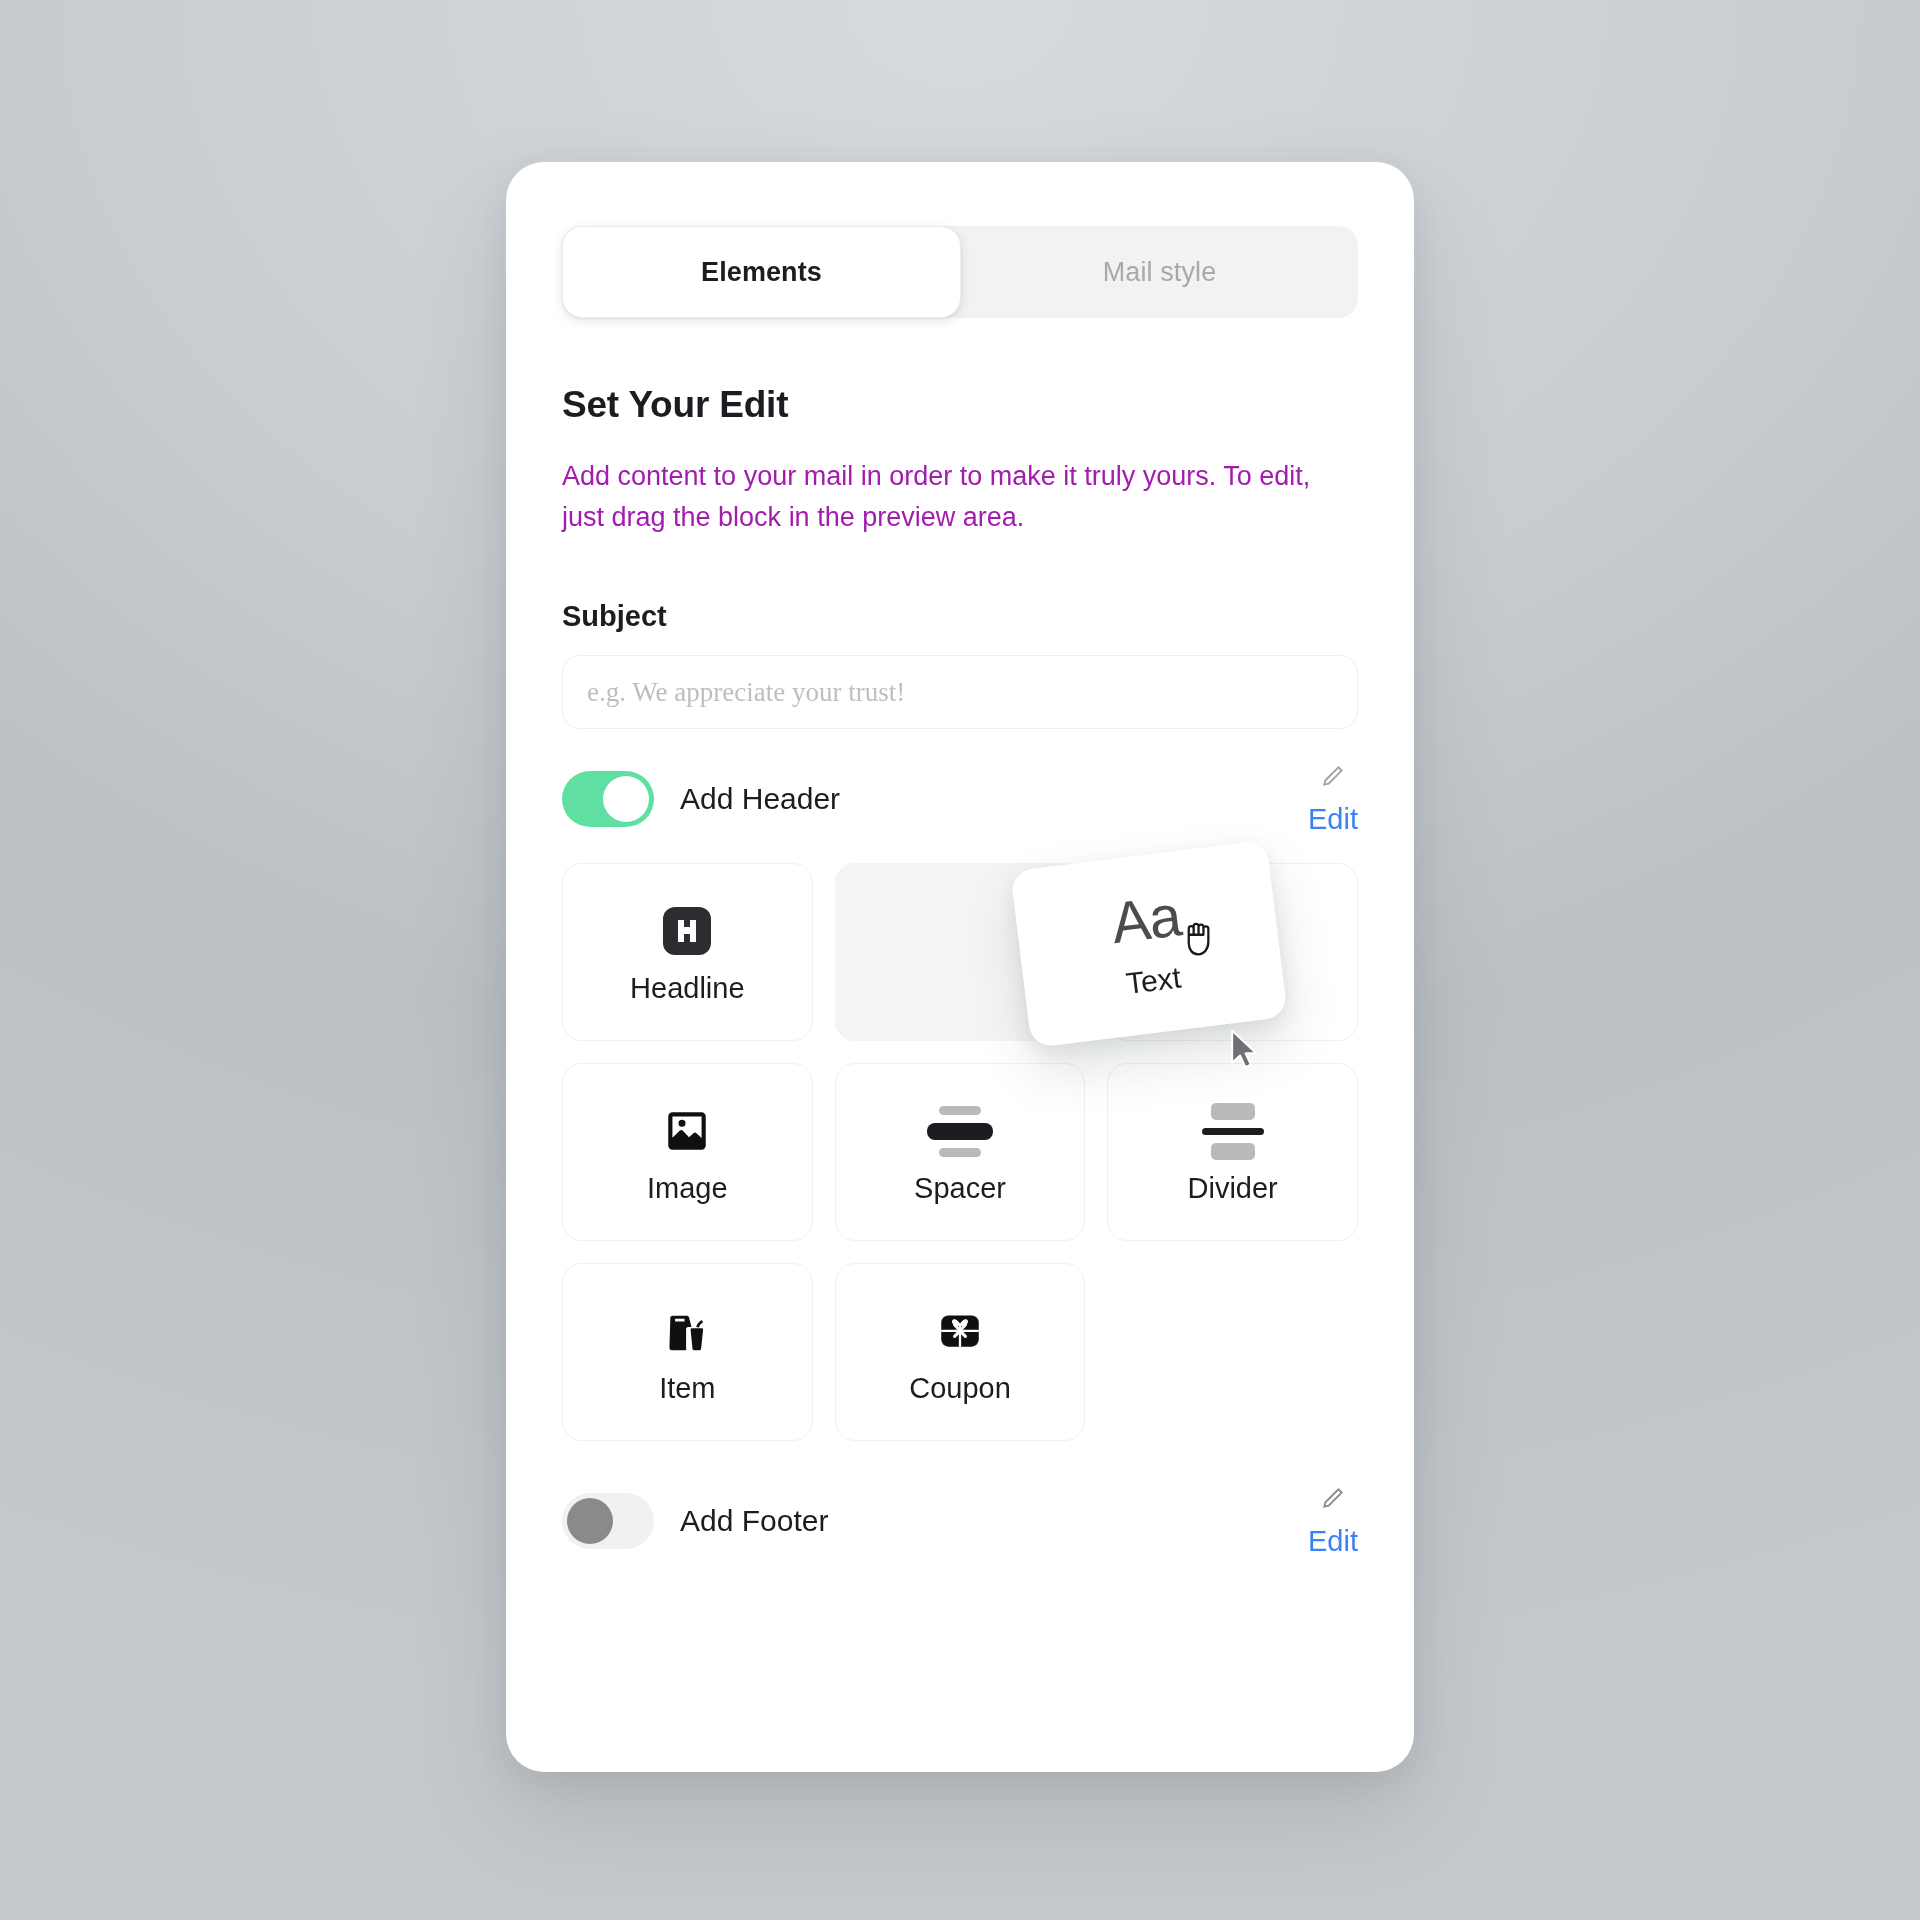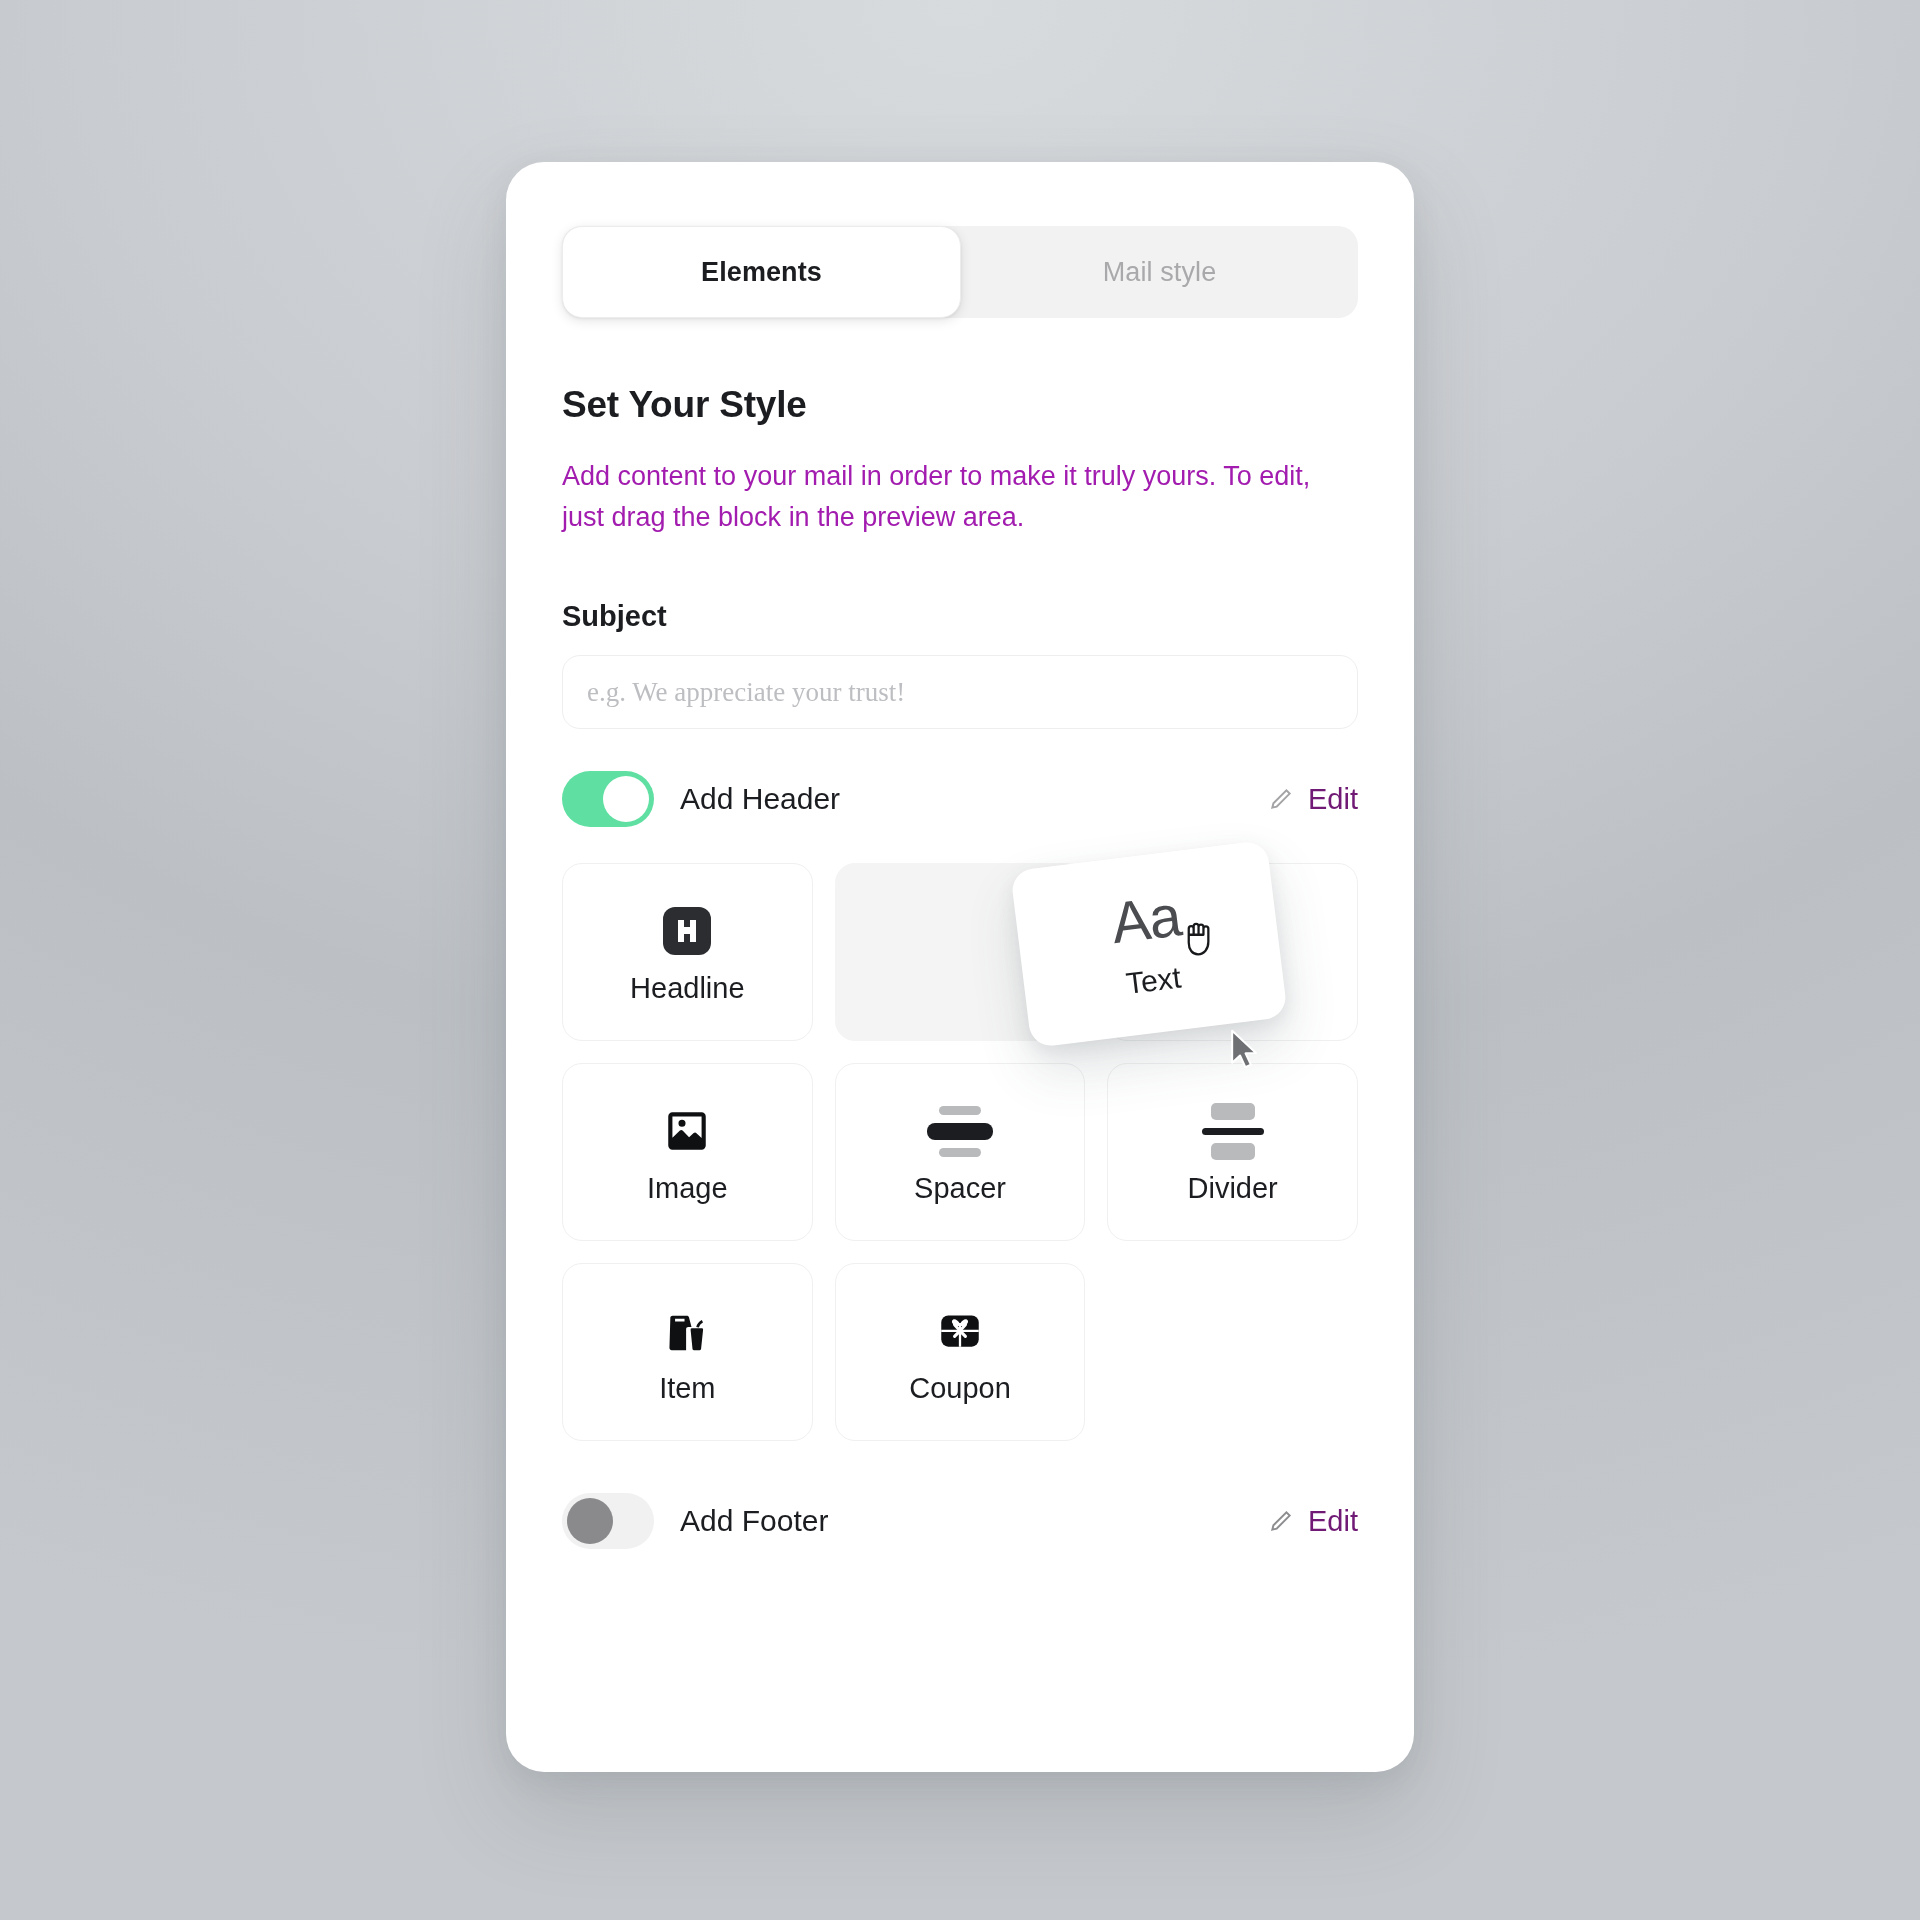--- a/index.html
+++ b/index.html
@@ -129,24 +129,25 @@
   .toggle-label {
     margin-left: 26px;
     font-size: 30px;
     color: #1b1d20;
   }
   .edit-link {
     margin-left: auto;
     display: flex;
     align-items: center;
     gap: 14px;
-    color: #701a75;
+    color: #3b82f6;
     font-size: 29px;
     cursor: pointer;
     user-select: none;
+    flex-direction: column;
   }
   .edit-link svg { display: block; }
 
   
   .grid {
     margin-top: 36px;
     display: grid;
     grid-template-columns: repeat(3, 1fr);
     gap: 22px;
     position: relative;
@@ -240,21 +241,21 @@
   <div class="tabs">
     <div class="tab active">
       <span>Elements</span>
     </div>
     <div class="tab">
       <span>Mail style</span>
     </div>
   </div>
 
   
-  <div id="set-your-style" class="section-title">Set Your Style</div>
+  <div id="set-your-style" class="section-title">Set Your Edit</div>
   <div class="lede">Add content to your mail in order to make it truly yours. To edit, just drag the block in the preview area.</div>
 
   
   <div class="field-label">Subject</div>
   <input class="subject-input" type="text" placeholder="e.g. We appreciate your trust!" style="">
 
   
 
   
   <div class="toggle-row">

